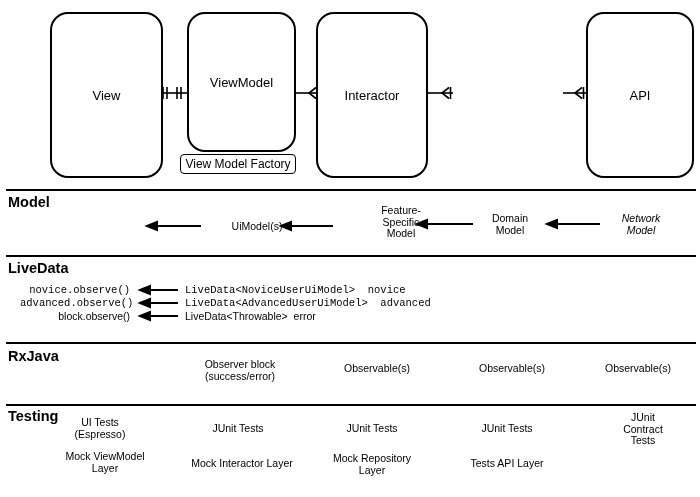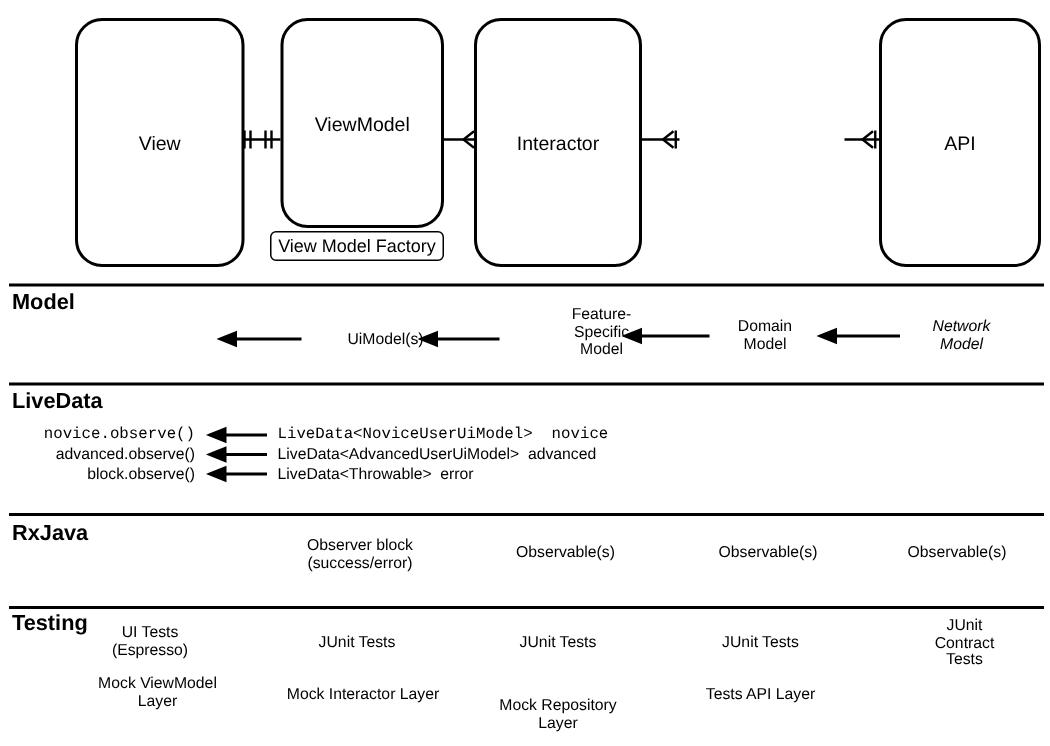--- a/index.html
+++ b/index.html
@@ -55,38 +55,38 @@
   
   .obs-label {
     position:absolute; left:20px; width:110px; text-align:right;
     font-size:10.5px; transform:translateY(-50%); white-space:pre;
   }
   .src-label {
     position:absolute; left:185px; font-size:10.5px;
     transform:translateY(-50%); white-space:pre;
   }
   #ld-obs-0, #ld-src-0 { top:290px;font-family:Liberation Mono, monospace; }
-  #ld-obs-1, #ld-src-1 { top:303px; }
+  #ld-obs-1, #ld-src-1 { top:303px;font-family:Liberation Mono, monospace; }
   #ld-obs-2, #ld-src-2 { top:316px; }
 
   
   #rx-0 { left:240px; top:370px; }
   #rx-1 { left:377px; top:369px; }
   #rx-2 { left:512px; top:369px; }
   #rx-3 { left:638px; top:369px; }
 
   
   #t-test-0 { left:100px; top:428px; }
   #t-test-1 { left:238px; top:429px; }
   #t-test-2 { left:372px; top:429px; }
   #t-test-3 { left:507px; top:429px; }
   #t-test-4 { left:643px; top:429px; }
   #t-mock-0 { left:105px; top:462px; }
   #t-mock-1 { left:242px; top:464px; }
-  #t-mock-2 { left:372px; top:464px;margin-top:13px; }
+  #t-mock-2 { left:372px; top:464px; }
   #t-mock-3 { left:507px; top:464px; }
 </style>
 </head>
 <body>
 
 <div class="canvas">
 
   <svg class="overlay" width="700" height="497" viewBox="0 0 700 497">
     <g stroke="#000" stroke-width="1.6" fill="none">
 

